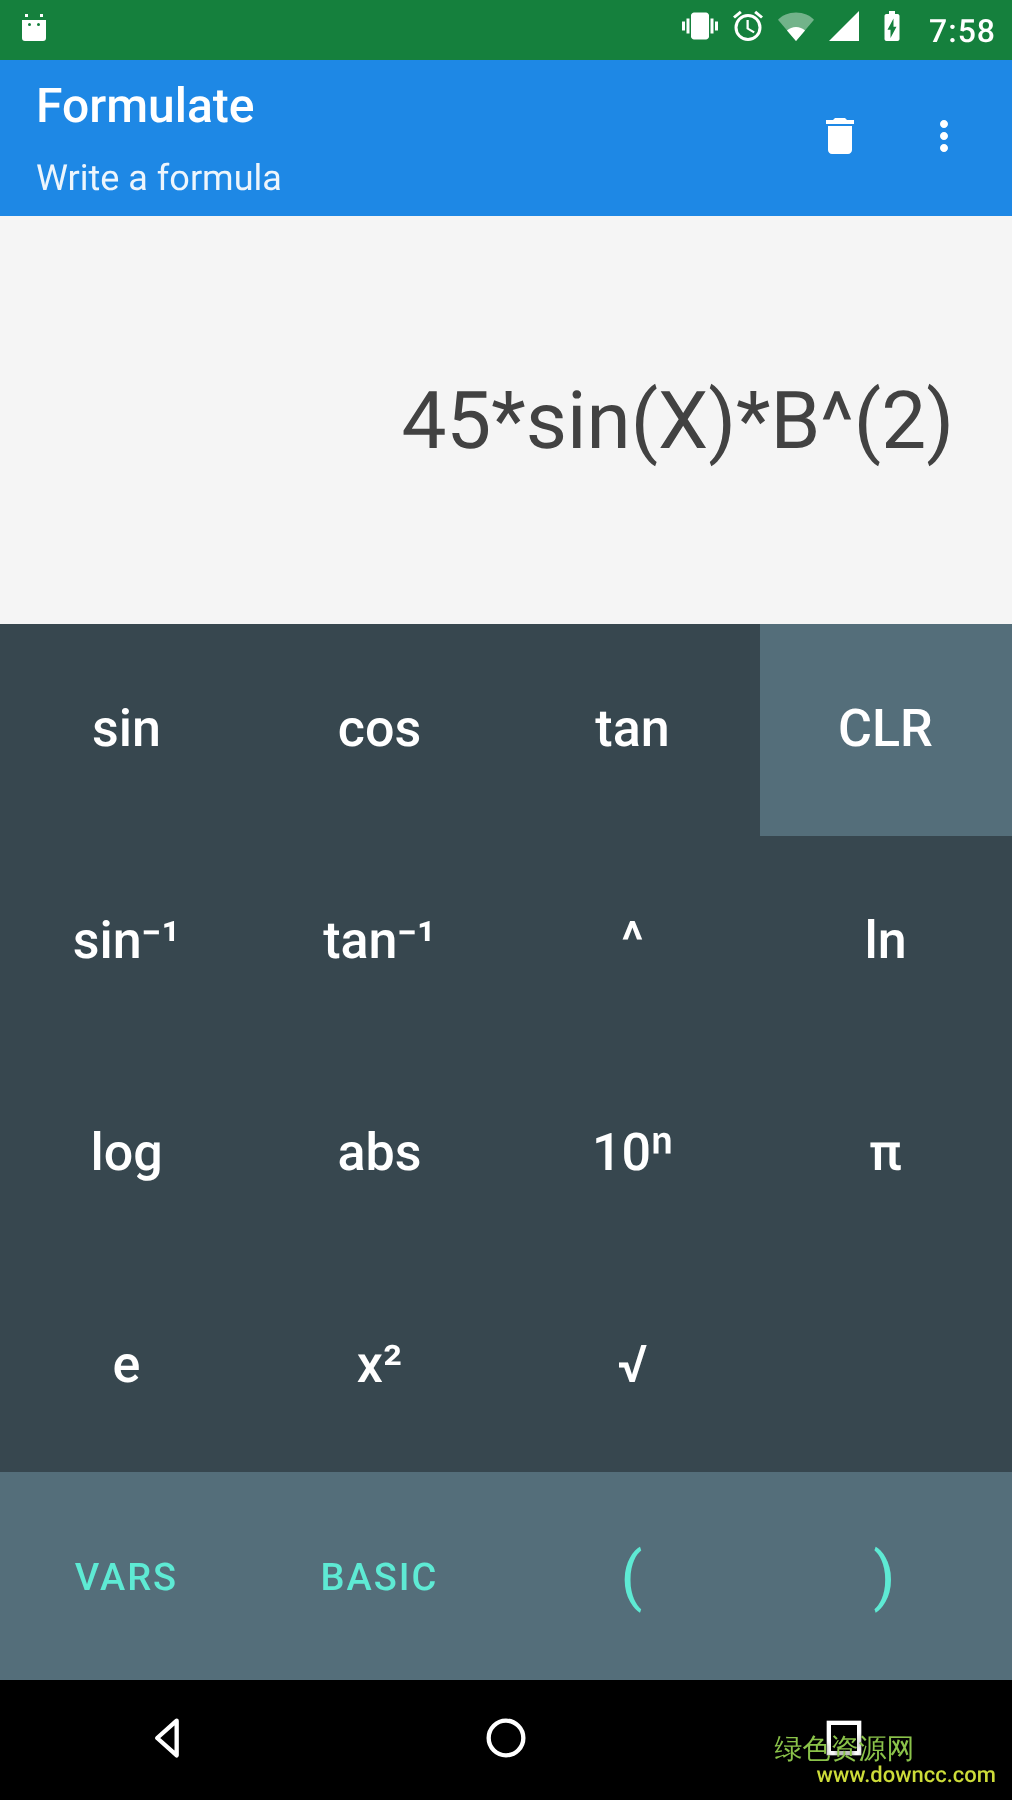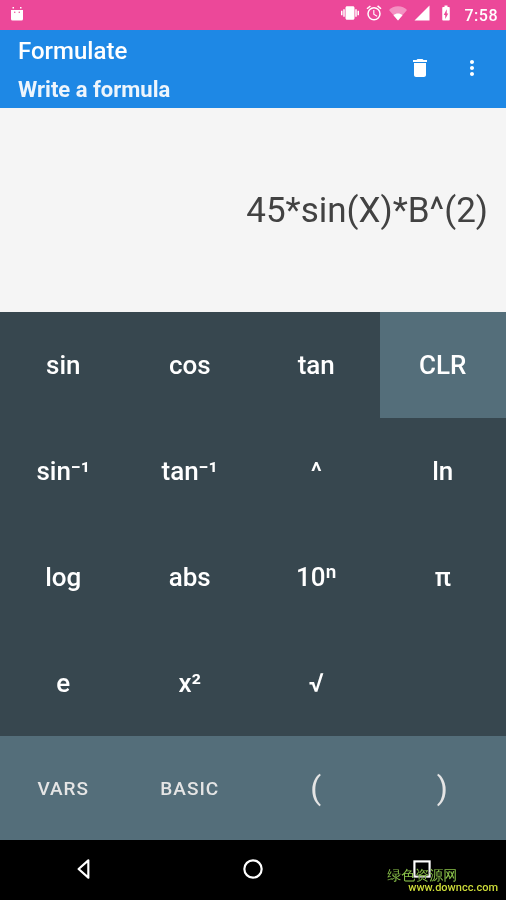--- a/index.html
+++ b/index.html
@@ -2,21 +2,21 @@
 <html><head>
 <meta charset="utf-8">
 <style>
   * { margin: 0; padding: 0; box-sizing: border-box; }
   html, body { width: 506px; height: 900px; overflow: hidden; font-family: Roboto, "Helvetica Neue", Arial, sans-serif; background: #000; }
   .screen { width: 506px; height: 900px; display: flex; flex-direction: column; }
 
   
   .status-bar {
     height: 30px;
-    background: #ec4899;
+    background: #15803d;
     color: #fff;
     display: flex;
     align-items: center;
     padding: 0 8px;
     font-size: 16px;
     font-weight: 500;
   }
   .status-left { display:flex; align-items:center; gap:4px; }
   .status-spacer { flex: 1; }
   .status-icons { display: flex; align-items: center; gap: 6px; }
@@ -27,43 +27,43 @@
   .app-bar {
     background: #1e88e5;
     color: #fff;
     height: 78px;
     display: flex;
     align-items: center;
     padding: 0 10px 0 18px;
   }
   .app-bar-titles { flex: 1; display:flex; flex-direction:column; justify-content:center; }
   .app-title { font-size: 24px; font-weight: 500; }
-  .app-subtitle { font-size: 22px; font-weight: 700; opacity: 0.92; margin-top: 12px; }
+  .app-subtitle { font-size: 18px; font-weight: 400; opacity: 0.92; margin-top: 12px; }
   .app-bar-actions { display:flex; align-items:center; gap: 4px; }
   .icon-btn {
     width: 48px; height: 48px;
     display:flex; align-items:center; justify-content:center;
     color:#fff; border:none; background:none; cursor:pointer;
   }
   .icon-btn svg { width:24px; height:24px; fill:#fff; }
   .deg-btn {
     color:#fff; font-size:19px; font-weight:500; letter-spacing:1px;
     background:none; border:none; padding: 0 14px; height:48px; cursor:pointer;
   }
 
   
   .display {
     flex: 1;
     background: #f5f5f5;
     display:flex;
     align-items:center;
     justify-content:flex-end;
-    padding: 0 18px;
+    padding: 0 29px;
     color: #424242;
-    font-size: 35px;
+    font-size: 40px;
     font-weight: 400;
   }
 
   
   .keypad {
     display:grid;
     grid-template-columns: repeat(4, 1fr);
     grid-template-rows: repeat(4, 106px);
     background: #37474f;
   }
@@ -78,21 +78,21 @@
 
   
   .bottom-row {
     display:grid;
     grid-template-columns: repeat(4, 1fr);
     height: 104px;
     background:#546e7a;
   }
   .bottom-btn {
     display:flex; align-items:center; justify-content:center;
-    color:#e5e5e5; background:#546e7a; border:none;
+    color:#5eead4; background:#546e7a; border:none;
     font-size:19px; font-weight:500; letter-spacing:1px;
     cursor:pointer; font-family:inherit;
   }
   .bottom-btn.paren { font-size:32px; font-weight:400; }
 
   
   .nav-bar {
     height: 60px;
     background: #000;
     display:flex; align-items:center; justify-content:space-around;

